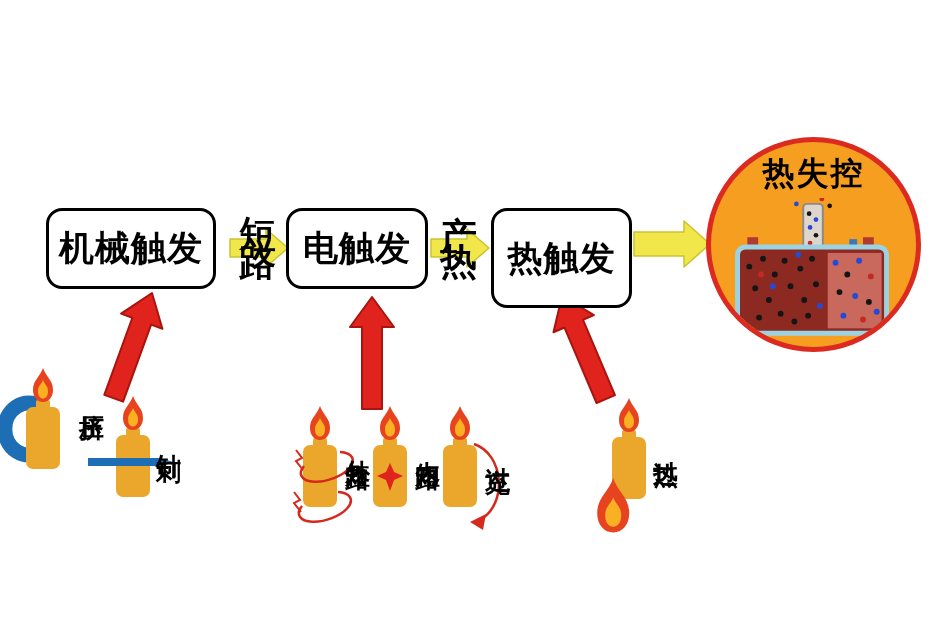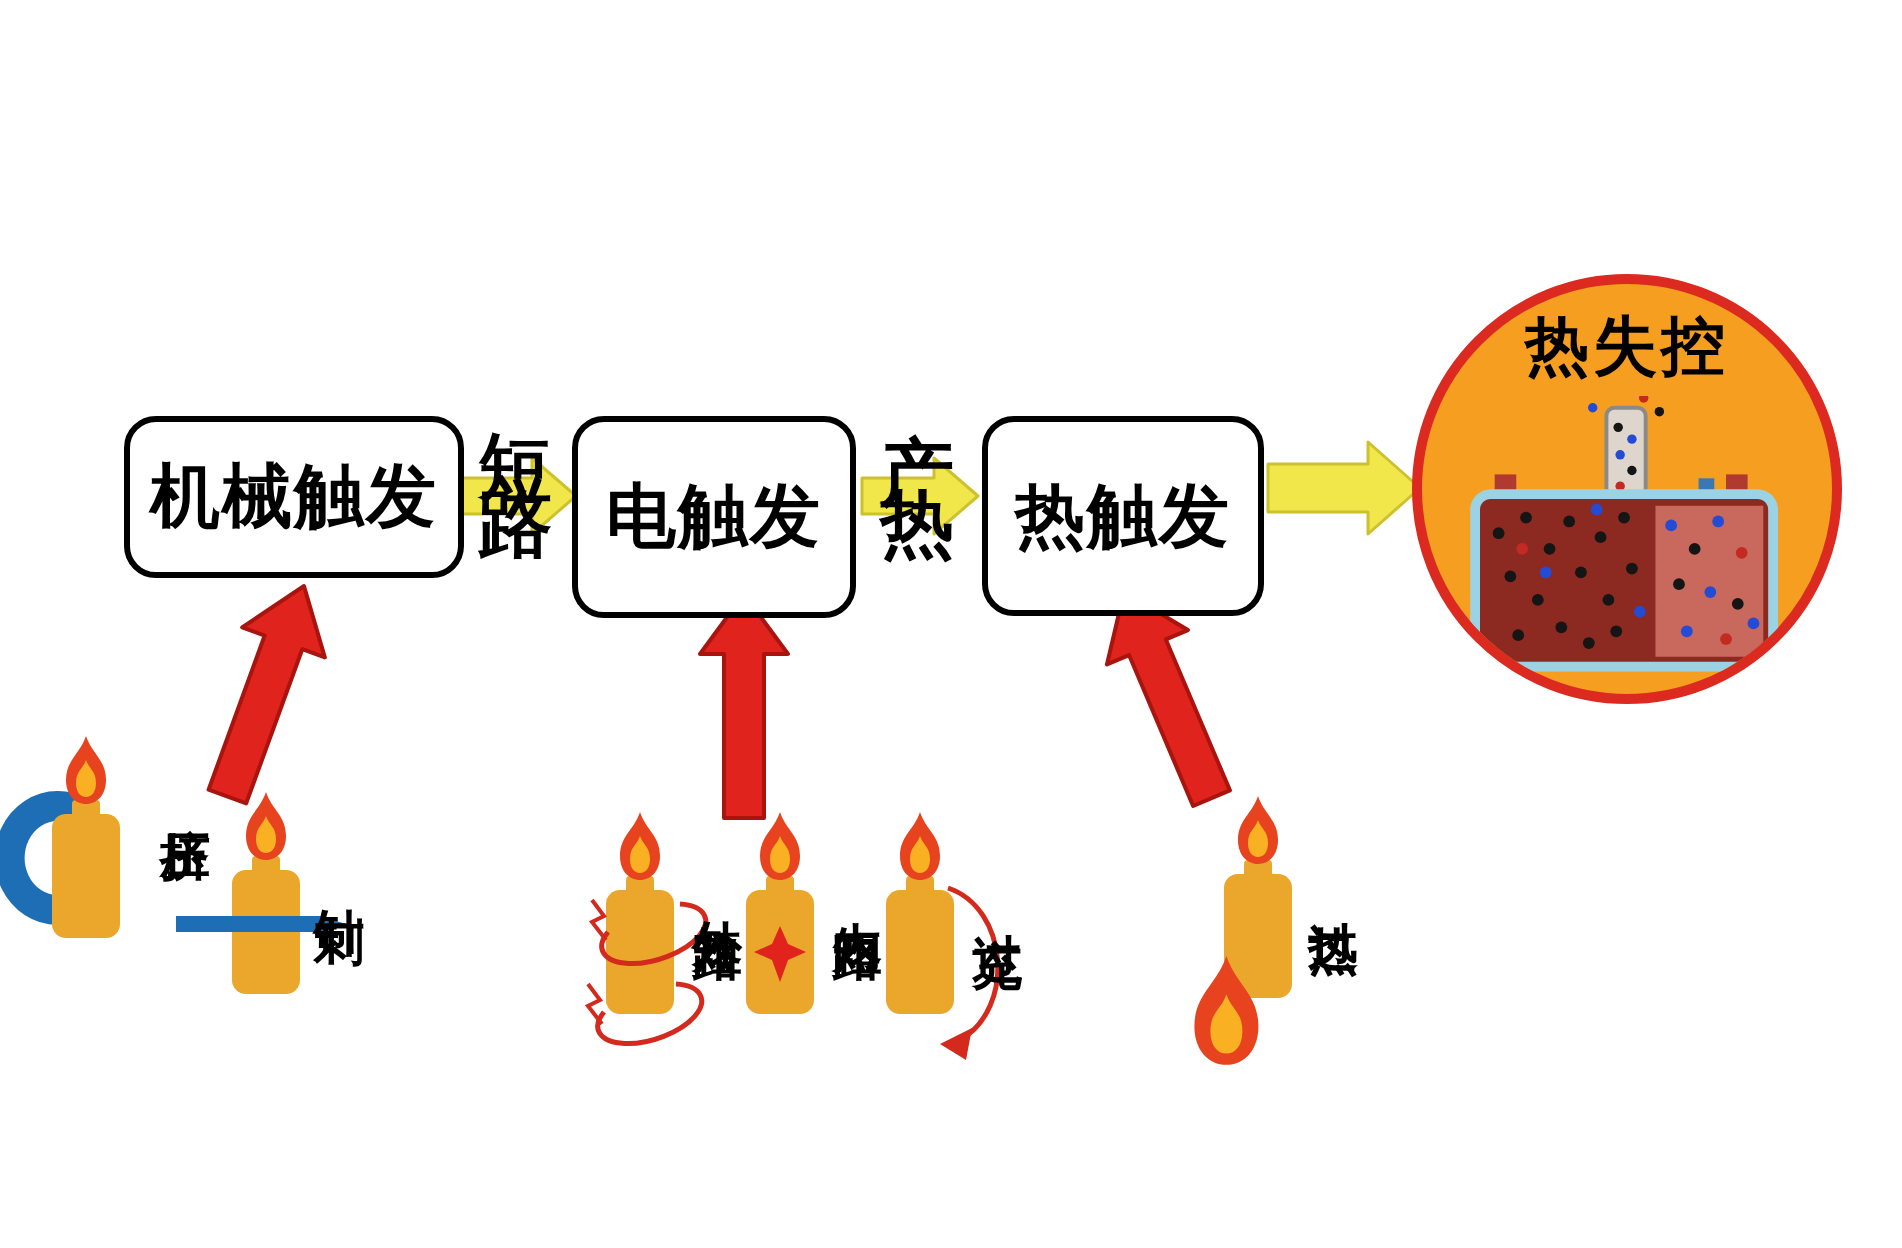--- a/index.html
+++ b/index.html
@@ -99,24 +99,24 @@
       </g>
     </g>
 
     <g>
       <use href="#batt" x="612" y="430"></use>
       <use href="#flame" x="617" y="398"></use>
       <use href="#flame" transform="translate(594,478) scale(1.6)"></use>
     </g>
   </svg>
 
-  <div class="stage-box" style="left:62px; top:208px; width:170px; height:81px;">
+  <div class="stage-box" style="left:46px; top:208px; width:170px; height:81px;">
     <span>机械触发</span>
   </div>
-  <div class="stage-box" style="left:286px; top:208px; width:142px; height:101px;">
+  <div class="stage-box" style="left:286px; top:208px; width:142px; height:81px;">
     <span>电触发</span>
   </div>
   <div class="stage-box" style="left:491px; top:208px; width:141px; height:100px;">
     <span>热触发</span>
   </div>
 
   <div class="connector" style="left:237px; top:186px;">短路</div>
   <div class="connector" style="left:438px; top:186px;">产热</div>
 
   <div class="cause-label" style="left:78px; top:394px;">挤压</div>

